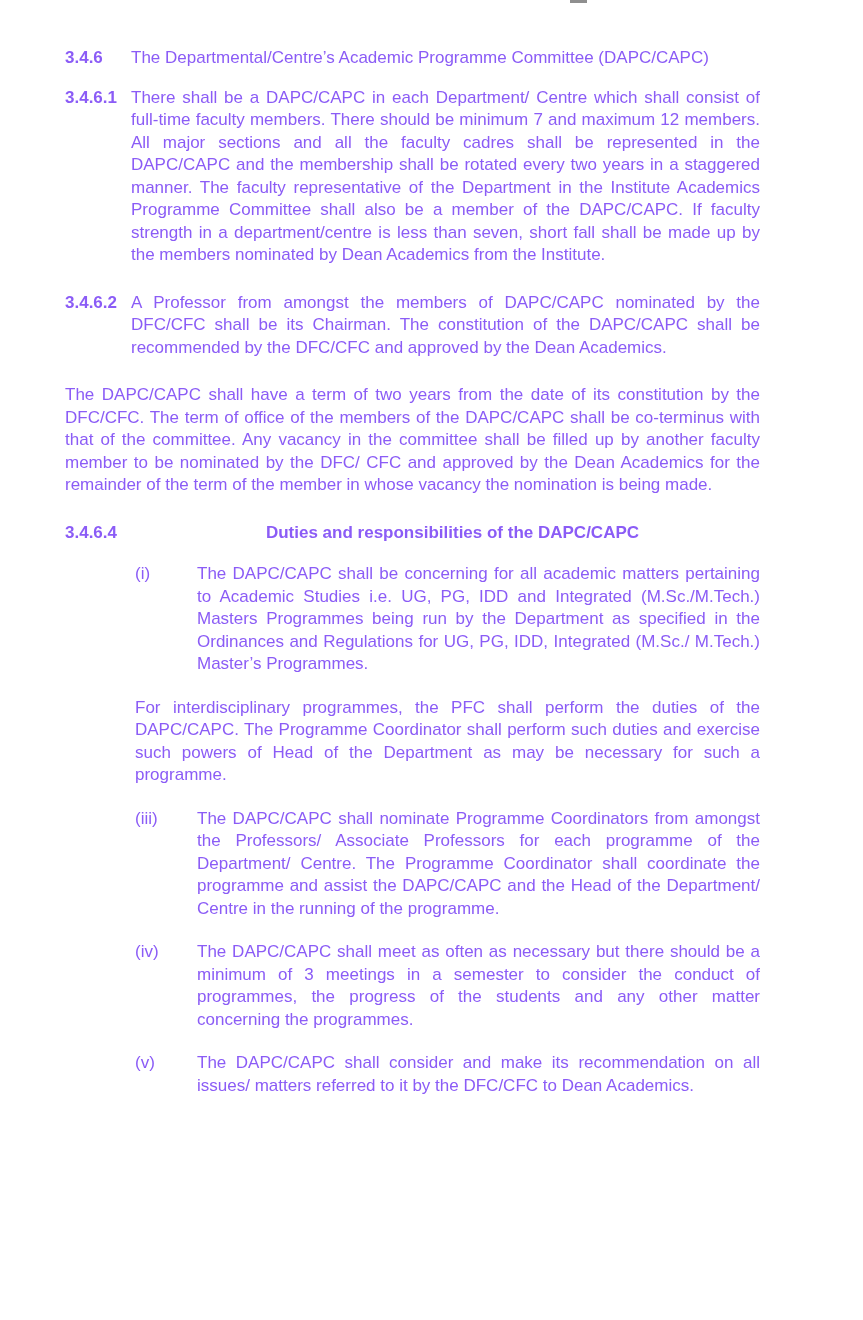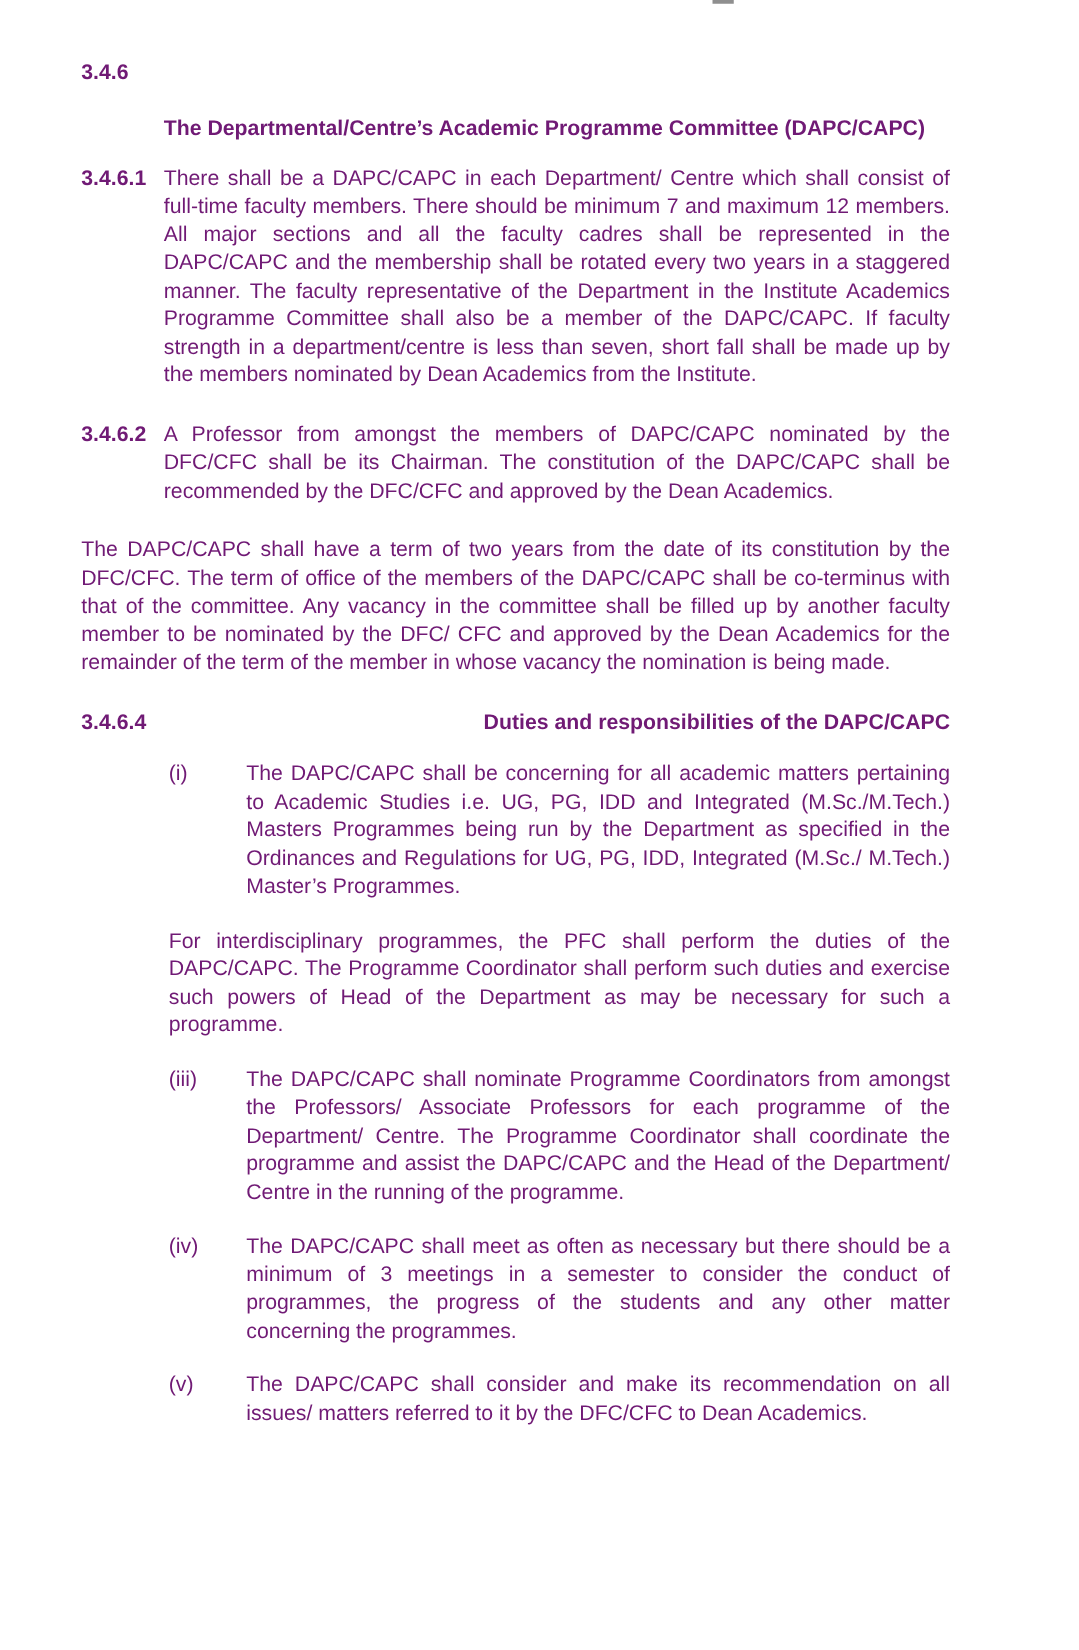--- a/index.html
+++ b/index.html
@@ -10,21 +10,21 @@
   .page {
     position: relative;
     width: 863px;
     height: 1320px;
     box-sizing: border-box;
     background: #ffffff;
     padding: 47px 103px 0 65px;
     font-family: "Liberation Sans", "DejaVu Sans", sans-serif;
     font-size: 17px;
     line-height: 22.5px;
-    color: #701a75;
+    color: #8b5cf6;
     overflow: hidden;
   }
   .scan-artifact {
     position: absolute;
     top: 0;
     left: 570px;
     width: 17px;
     height: 3px;
     background: #8f8f8f;
   }
@@ -38,27 +38,26 @@
     font-weight: bold;
   }
   .sec .body {
     flex: 1;
     text-align: justify;
   }
   .heading-sec {
     margin-bottom: 17px;
   }
   .heading-sec .body {
-    font-weight: bold;
-    margin-top: 45px;
+    font-weight: normal;
   }
   .sub-heading {
     font-weight: bold;
     margin-bottom: 19px;
-    text-align: right;
+    text-align: center;
     margin-left: 14px;
   }
   .list {
     padding-left: 4px;
   }
   .list-item {
     display: flex;
     margin-bottom: 21px;
   }
   .list-item .inum {

